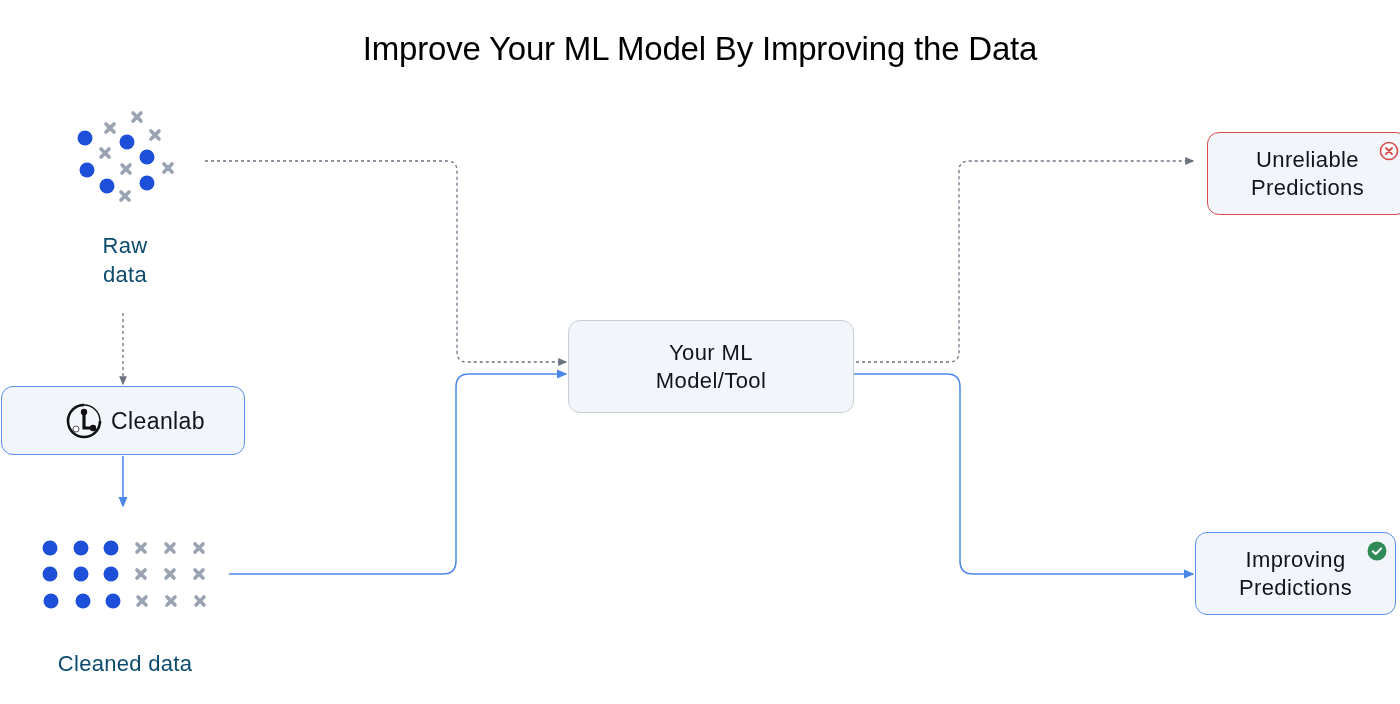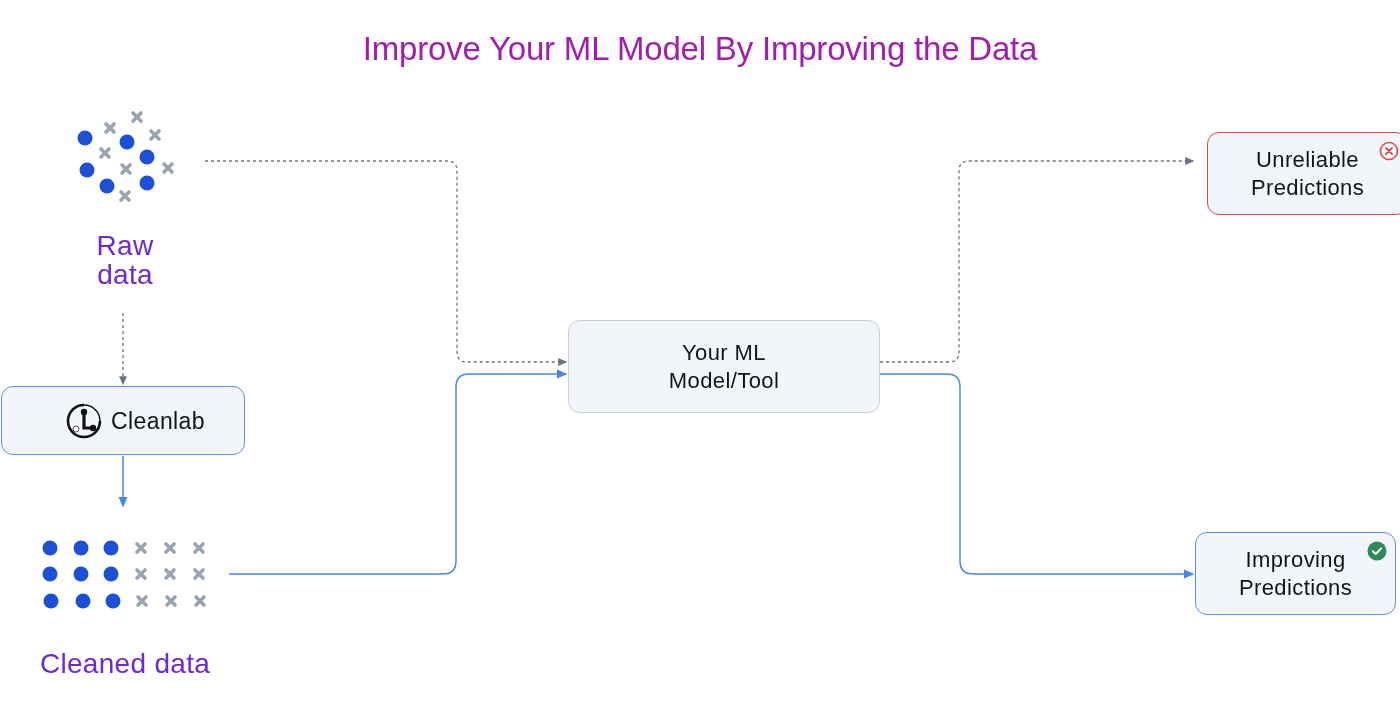--- a/index.html
+++ b/index.html
@@ -1,21 +1,21 @@
 <!DOCTYPE html>
 <html><head>
 <meta charset="utf-8">
 <style>
   html, body { margin: 0; padding: 0; }
   body { width: 1400px; height: 704px; background: #ffffff; position: relative; overflow: hidden;
          font-family: "Liberation Sans", "DejaVu Sans", sans-serif; color: #111418; }
   .title { position: absolute; left: 0; top: 30px; width: 1400px; text-align: center;
-           font-size: 33px; letter-spacing: -0.2px; color: #a21caf; }
+           font-size: 33px; letter-spacing: -0.2px; color: #000000; }
   svg.wires { position: absolute; left: 0; top: 0; }
-  .label { position: absolute; text-align: center; font-size: 28px; line-height: 29px; color: #6d28d9; letter-spacing: 0.3px; }
+  .label { position: absolute; text-align: center; font-size: 22px; line-height: 29px; color: #0c4a6e; letter-spacing: 0.3px; }
   .box { position: absolute; box-sizing: border-box; background: #f2f5f9; border-radius: 12px;
          display: flex; align-items: center; justify-content: center; text-align: center;
          font-size: 22px; line-height: 28px; letter-spacing: 0.4px; }
   .box.grey { border: 1.5px solid #c9ced6; }
   .box.blue { border: 1.5px solid #5b8fe8; }
   .box.red  { border: 1.5px solid #d94a4a; }
   .box .txt { white-space: pre-line; }
   .badge { position: absolute; top: 8px; right: 8px; width: 20px; height: 20px; }
   .cleanlab-inner { display: flex; align-items: center; gap: 8px; font-size: 23px; }
 </style>
@@ -103,21 +103,21 @@
       <path d="M19,3 A16,16 0 0 1 35,19" fill="none" stroke="#111" stroke-width="1.4"></path>
       <circle cx="19" cy="10" r="3.2" fill="#111"></circle>
       <path d="M19,10 V26 H28" fill="none" stroke="#111" stroke-width="3.2" stroke-linecap="round"></path>
       <circle cx="28" cy="26" r="3.2" fill="#111"></circle>
       <circle cx="11" cy="27" r="3" fill="#fff" stroke="#555" stroke-width="1"></circle>
     </svg>
     <span>Cleanlab</span>
   </div>
 </div>
 
-<div class="box grey" style="left:568px; top:320px; width:312px; height:93px;">
+<div class="box grey" style="left:568px; top:320px; width:286px; height:93px;">
   <span class="txt">Your ML
 Model/Tool</span>
 </div>
 
 <div class="box red" style="left:1195px; top:132px; width:201px; height:83px;margin-left:12px;">
   <span class="txt">Unreliable
 Predictions</span>
   <svg class="badge" viewBox="0 0 20 20">
     <circle cx="10" cy="10" r="8.5" fill="#fff" stroke="#d94a4a" stroke-width="1.6"></circle>
     <path d="M7,7 L13,13 M13,7 L7,13" stroke="#d94a4a" stroke-width="1.8" stroke-linecap="round"></path>

